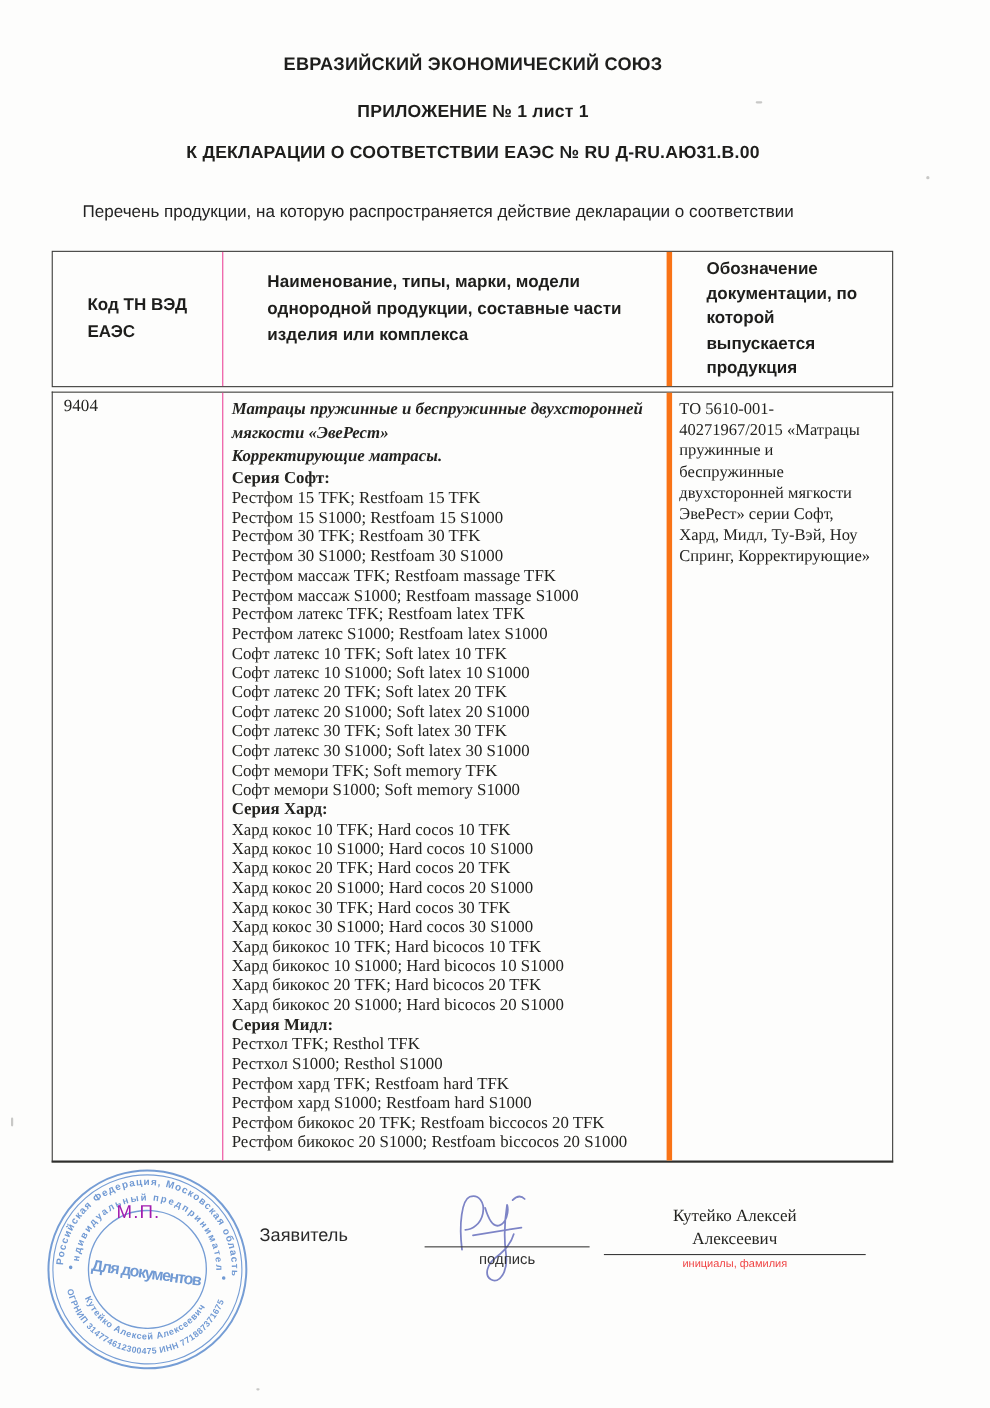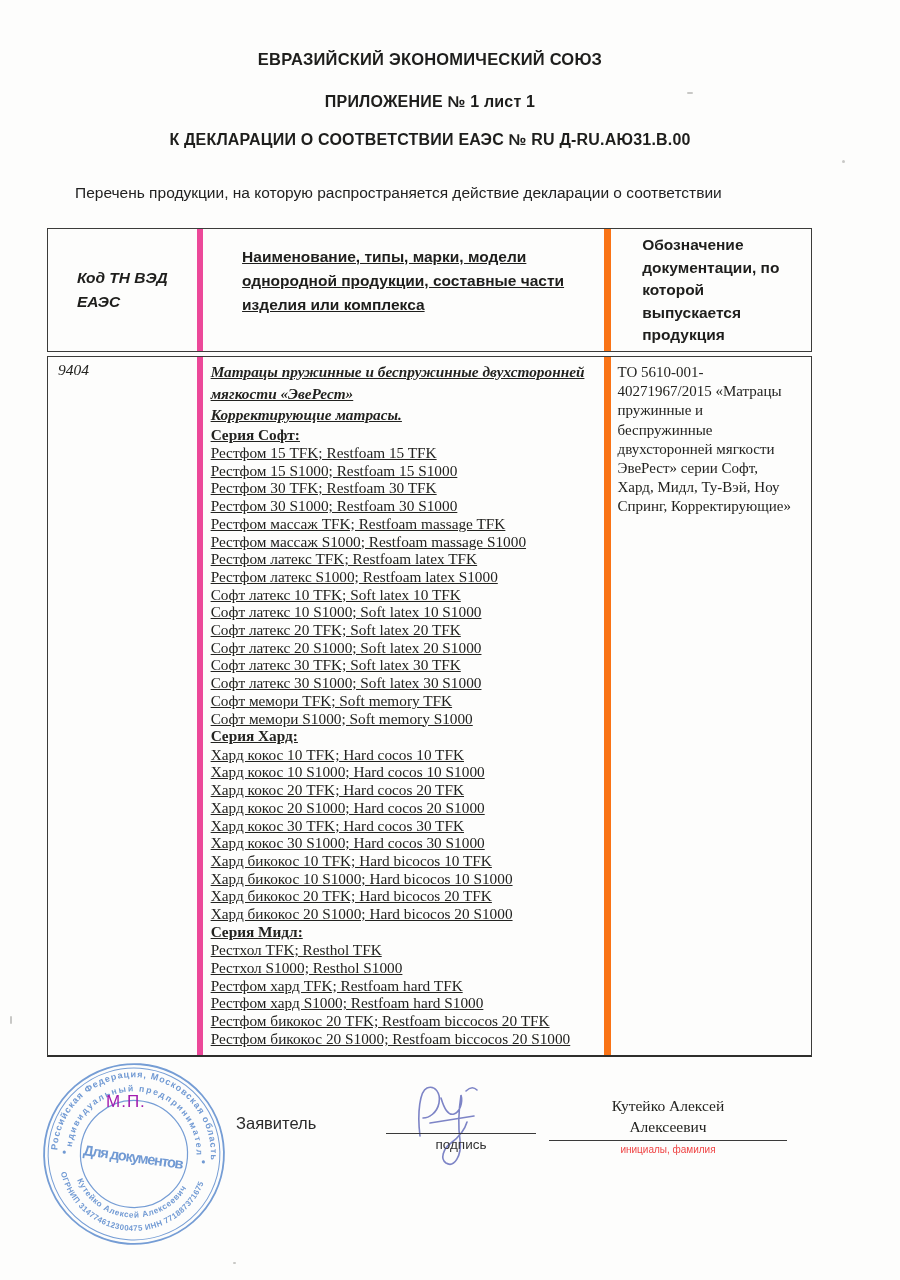--- a/index.html
+++ b/index.html
@@ -11,22 +11,22 @@
   .appendix{top:93px;font-size:16px;}
   .decl{top:131px;font-size:16px;}
   .intro{position:absolute;left:75px;top:184px;font-size:15.5px;color:#222;}
 
   
   .tbl{position:absolute;left:47px;top:228px;width:765px;}
   .thead{display:flex;height:124px;border:1.5px solid #3c3c3a;box-sizing:border-box;}
   .tbody{display:flex;min-height:701px;border:1px solid #3c3c3a;border-bottom:2.5px solid #2e2e2c;
          box-sizing:border-box;margin-top:4px;}
   .cell{box-sizing:border-box;}
-  .c1{width:155px;border-right:6px solid #ec4899;font-style:italic;}
-  .c2{width:409px;border-right:7px solid #f97316;text-decoration:underline;}
+  .c1{width:155px;border-right:1px solid #ec4899;}
+  .c2{width:409px;border-right:5px solid #f97316;}
   .c3{width:201px;}
   .thead .cell{display:flex;flex-direction:column;align-items:center;font-weight:bold;font-size:15.5px;}
   .thead .c1{justify-content:center;line-height:24px;}
   .thead .c2{justify-content:flex-start;padding-top:16px;line-height:24px;}
   .thead .c3{justify-content:flex-start;padding-top:5px;line-height:22.5px;}
 
   .tbody{font-family:"Liberation Serif",serif;color:#232320;}
   .code-cell{padding:4px 10px;font-size:15.5px;}
   .prod-cell{padding:4px 8px 2px 8px;}
   .doc-cell{padding:6px 7px;font-size:15px;line-height:19.2px;}

